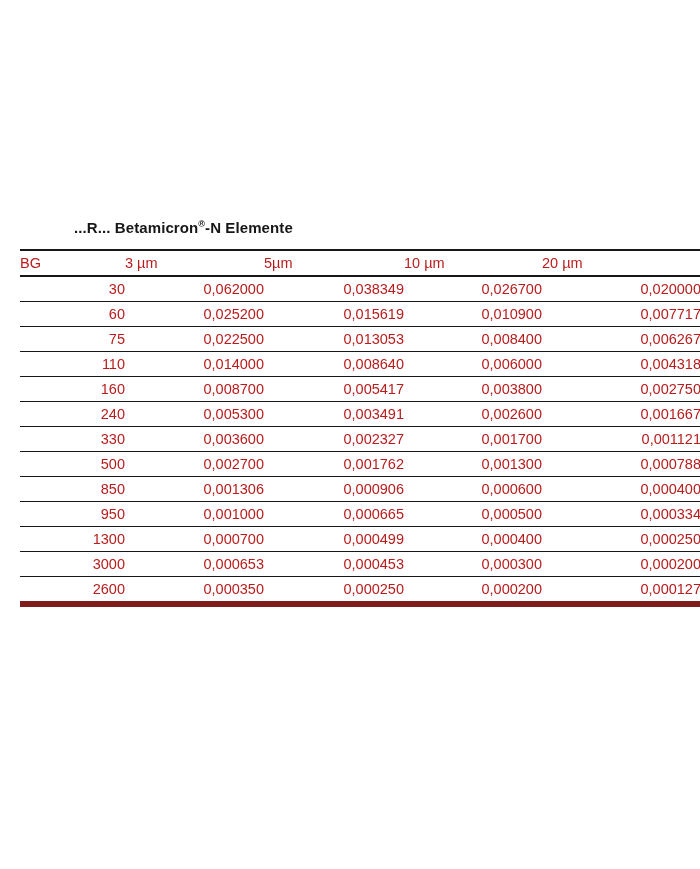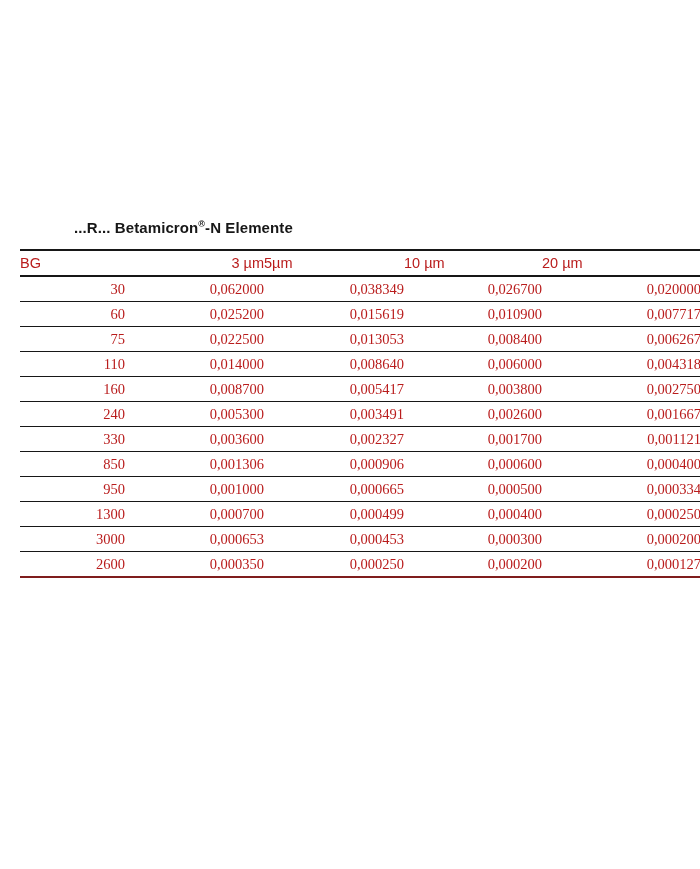--- a/index.html
+++ b/index.html
@@ -79,39 +79,38 @@
     text-align: left;
     height: 29px;
     padding-bottom: 1px;
   }
   thead th.h-bg   { padding-left: 4px; }
   thead th.h-val  { padding-left: 0; }
 
   
   tbody tr {
     border-bottom: 1px solid #171717;
-    font-family: Liberation Serif, serif;
   }
   tbody tr.last-row {
-    border-bottom: 2px solid #7f1d1d;
+    border-bottom: 6px solid #7f1d1d;
   }
   tbody td {
     height: 23.5px;
   }
   td.cell-bg {
     text-align: right;
     padding-right: 52px;
   }
   td.cell-val {
     text-align: right;
     padding-left: 0;
   }
 
   
-  .off-c2 { padding-left: 97px; text-align: right; }
+  .off-c2 { padding-left: 97px; }
   .off-c3 { padding-left: 97px; }
   .off-c4 { padding-left: 96px; }
   .off-c5 { padding-left: 95px; }
 </style>
 </head>
 <body>
 
 <div id="page">
 
   <div id="doc-title">
@@ -179,20 +178,27 @@
           <td class="cell-val off-c5">0,001667</td>
         </tr>
         <tr>
           <td class="cell-bg">330</td>
           <td class="cell-val off-c2">0,003600</td>
           <td class="cell-val off-c3">0,002327</td>
           <td class="cell-val off-c4">0,001700</td>
           <td class="cell-val off-c5">0,001121</td>
         </tr>
         <tr>
+          <td class="cell-bg">500</td>
+          <td class="cell-val off-c2">0,002700</td>
+          <td class="cell-val off-c3">0,001762</td>
+          <td class="cell-val off-c4">0,001300</td>
+          <td class="cell-val off-c5">0,000788</td>
+        </tr>
+        <tr>
           <td class="cell-bg">850</td>
           <td class="cell-val off-c2">0,001306</td>
           <td class="cell-val off-c3">0,000906</td>
           <td class="cell-val off-c4">0,000600</td>
           <td class="cell-val off-c5">0,000400</td>
         </tr>
         <tr>
           <td class="cell-bg">950</td>
           <td class="cell-val off-c2">0,001000</td>
           <td class="cell-val off-c3">0,000665</td>

